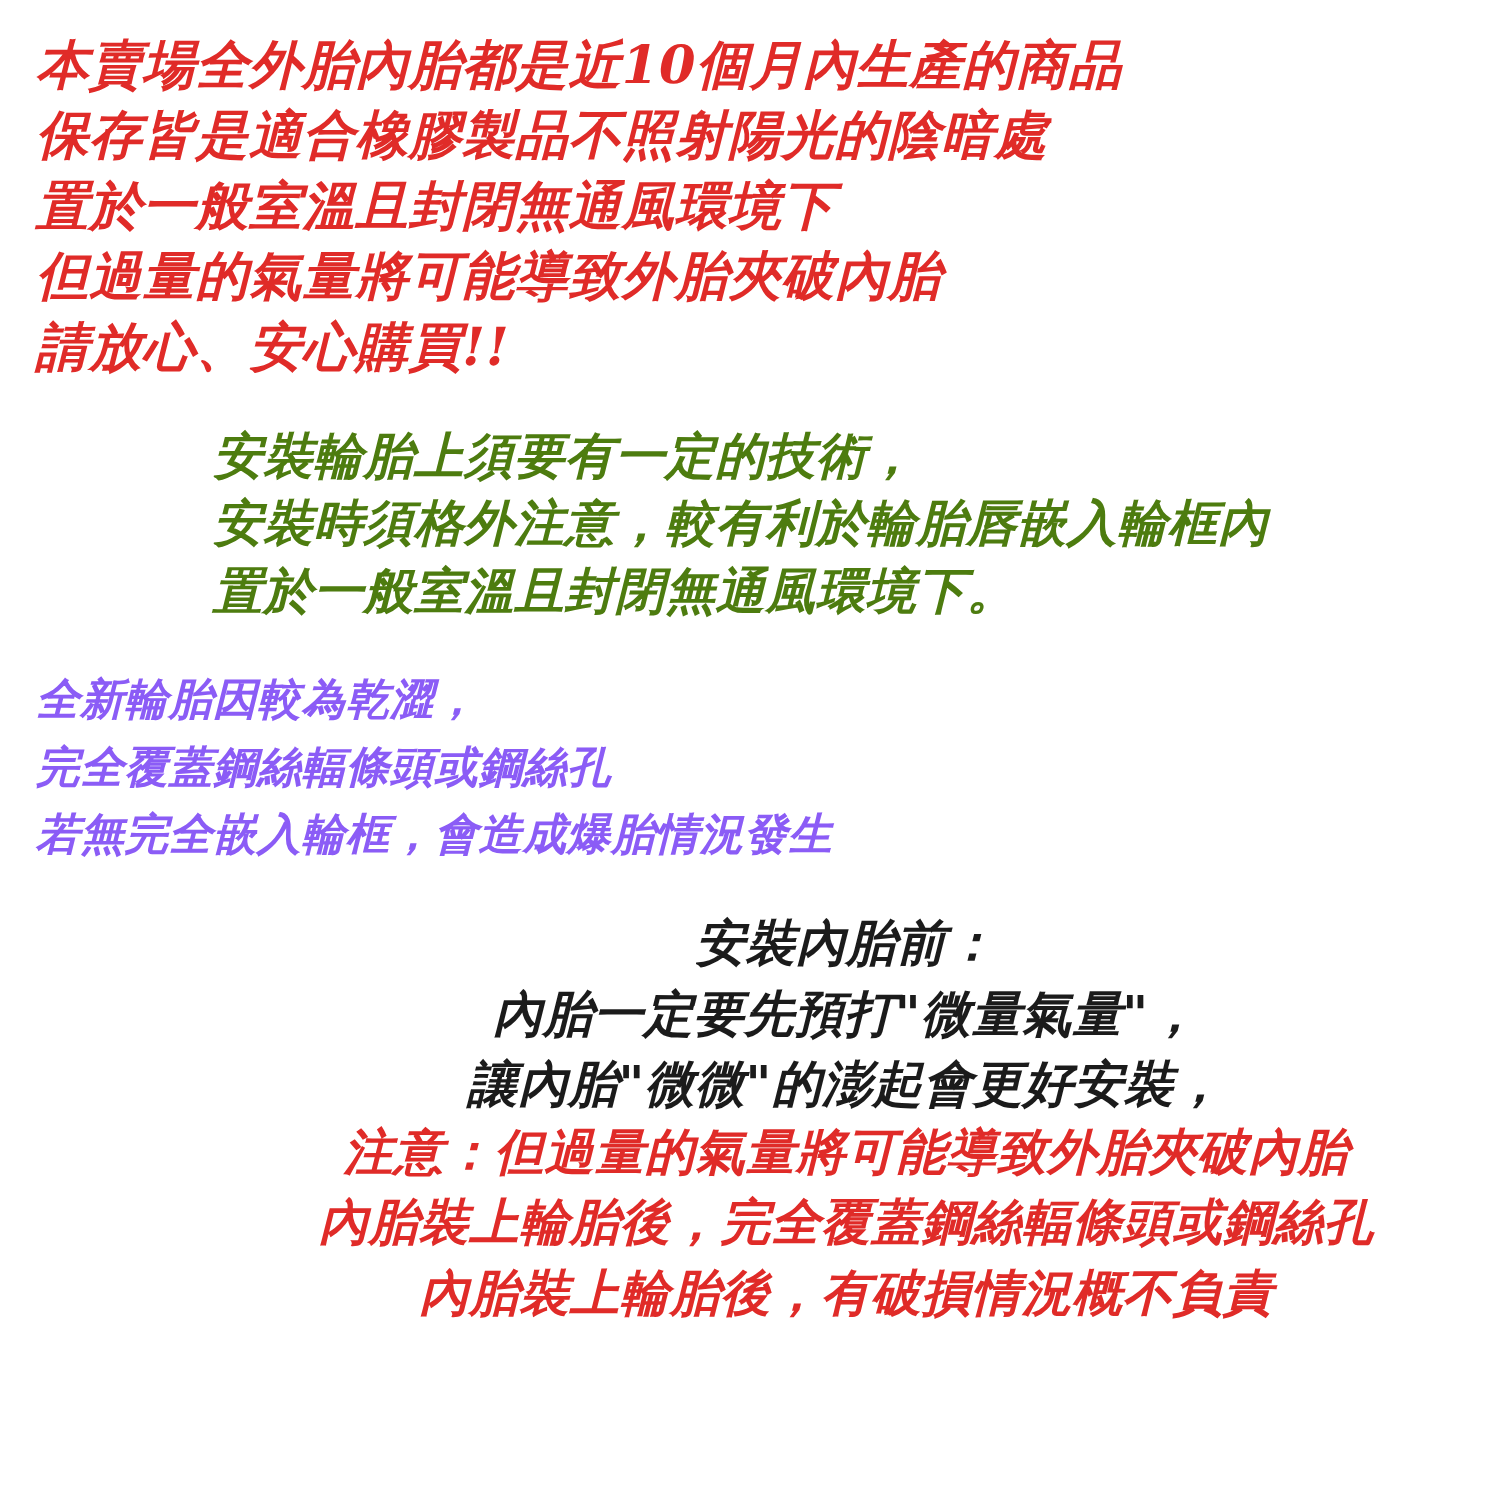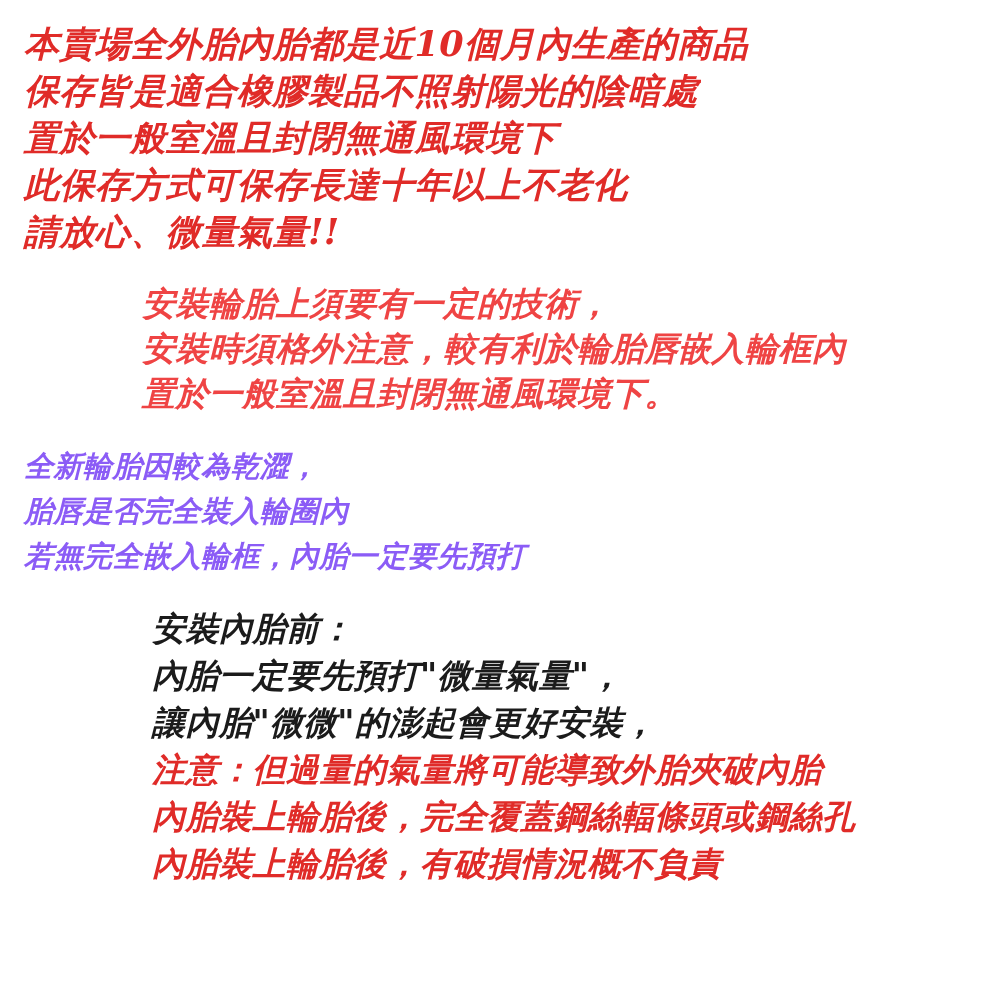--- a/index.html
+++ b/index.html
@@ -41,74 +41,76 @@
     font-size: 35px;
     line-height: 47px;
   }
 
   
   .block-install-blue {
     margin-top: 26px;
     padding-left: 118px;
   }
   .block-install-blue .line {
-    color: #ef4444;
+    color: #4d7c0f;
     font-size: 33px;
     line-height: 45px;
   }
 
   
   .block-soap-green {
     margin-top: 28px;
   }
   .block-soap-green .line {
     color: #8b5cf6;
     font-size: 29px;
     line-height: 45px;
   }
 
   
   .block-tube {
     margin-top: 26px;
     padding-left: 128px;
+    text-align: center;
   }
   .block-tube .line {
     font-size: 33px;
     line-height: 47px;
   }
   .block-tube .line.dark {
     color: #1b1b1b;
   }
   .block-tube .line.red {
     color: #e02b28;
+    font-family: Liberation Serif, serif;
   }
 </style>
 </head>
 <body>
 
 <div class="page">
 
   <div class="block block-notice-red">
     <div class="line">本賣場全外胎內胎都是近10個月內生產的商品</div>
     <div class="line">保存皆是適合橡膠製品不照射陽光的陰暗處</div>
     <div class="line">置於一般室溫且封閉無通風環境下</div>
-    <div class="line">此保存方式可保存長達十年以上不老化</div>
-    <div class="line">請放心、微量氣量!!</div>
+    <div class="line">但過量的氣量將可能導致外胎夾破內胎</div>
+    <div class="line">請放心、安心購買!!</div>
   </div>
 
   <div class="block block-install-blue">
     <div class="line">安裝輪胎上須要有一定的技術，</div>
     <div class="line">安裝時須格外注意，較有利於輪胎唇嵌入輪框內</div>
     <div class="line">置於一般室溫且封閉無通風環境下。</div>
   </div>
 
   <div class="block block-soap-green">
     <div class="line">全新輪胎因較為乾澀，</div>
-    <div class="line">胎唇是否完全裝入輪圈內</div>
-    <div class="line">若無完全嵌入輪框，內胎一定要先預打</div>
+    <div class="line">完全覆蓋鋼絲輻條頭或鋼絲孔</div>
+    <div class="line">若無完全嵌入輪框，會造成爆胎情況發生</div>
   </div>
 
   <div class="block block-tube">
     <div class="line dark">安裝內胎前：</div>
     <div class="line dark">內胎一定要先預打"微量氣量"，</div>
     <div class="line dark">讓內胎"微微"的澎起會更好安裝，</div>
     <div class="line red">注意：但過量的氣量將可能導致外胎夾破內胎</div>
     <div class="line red">內胎裝上輪胎後，完全覆蓋鋼絲輻條頭或鋼絲孔</div>
     <div class="line red">內胎裝上輪胎後，有破損情況概不負責</div>
   </div>

